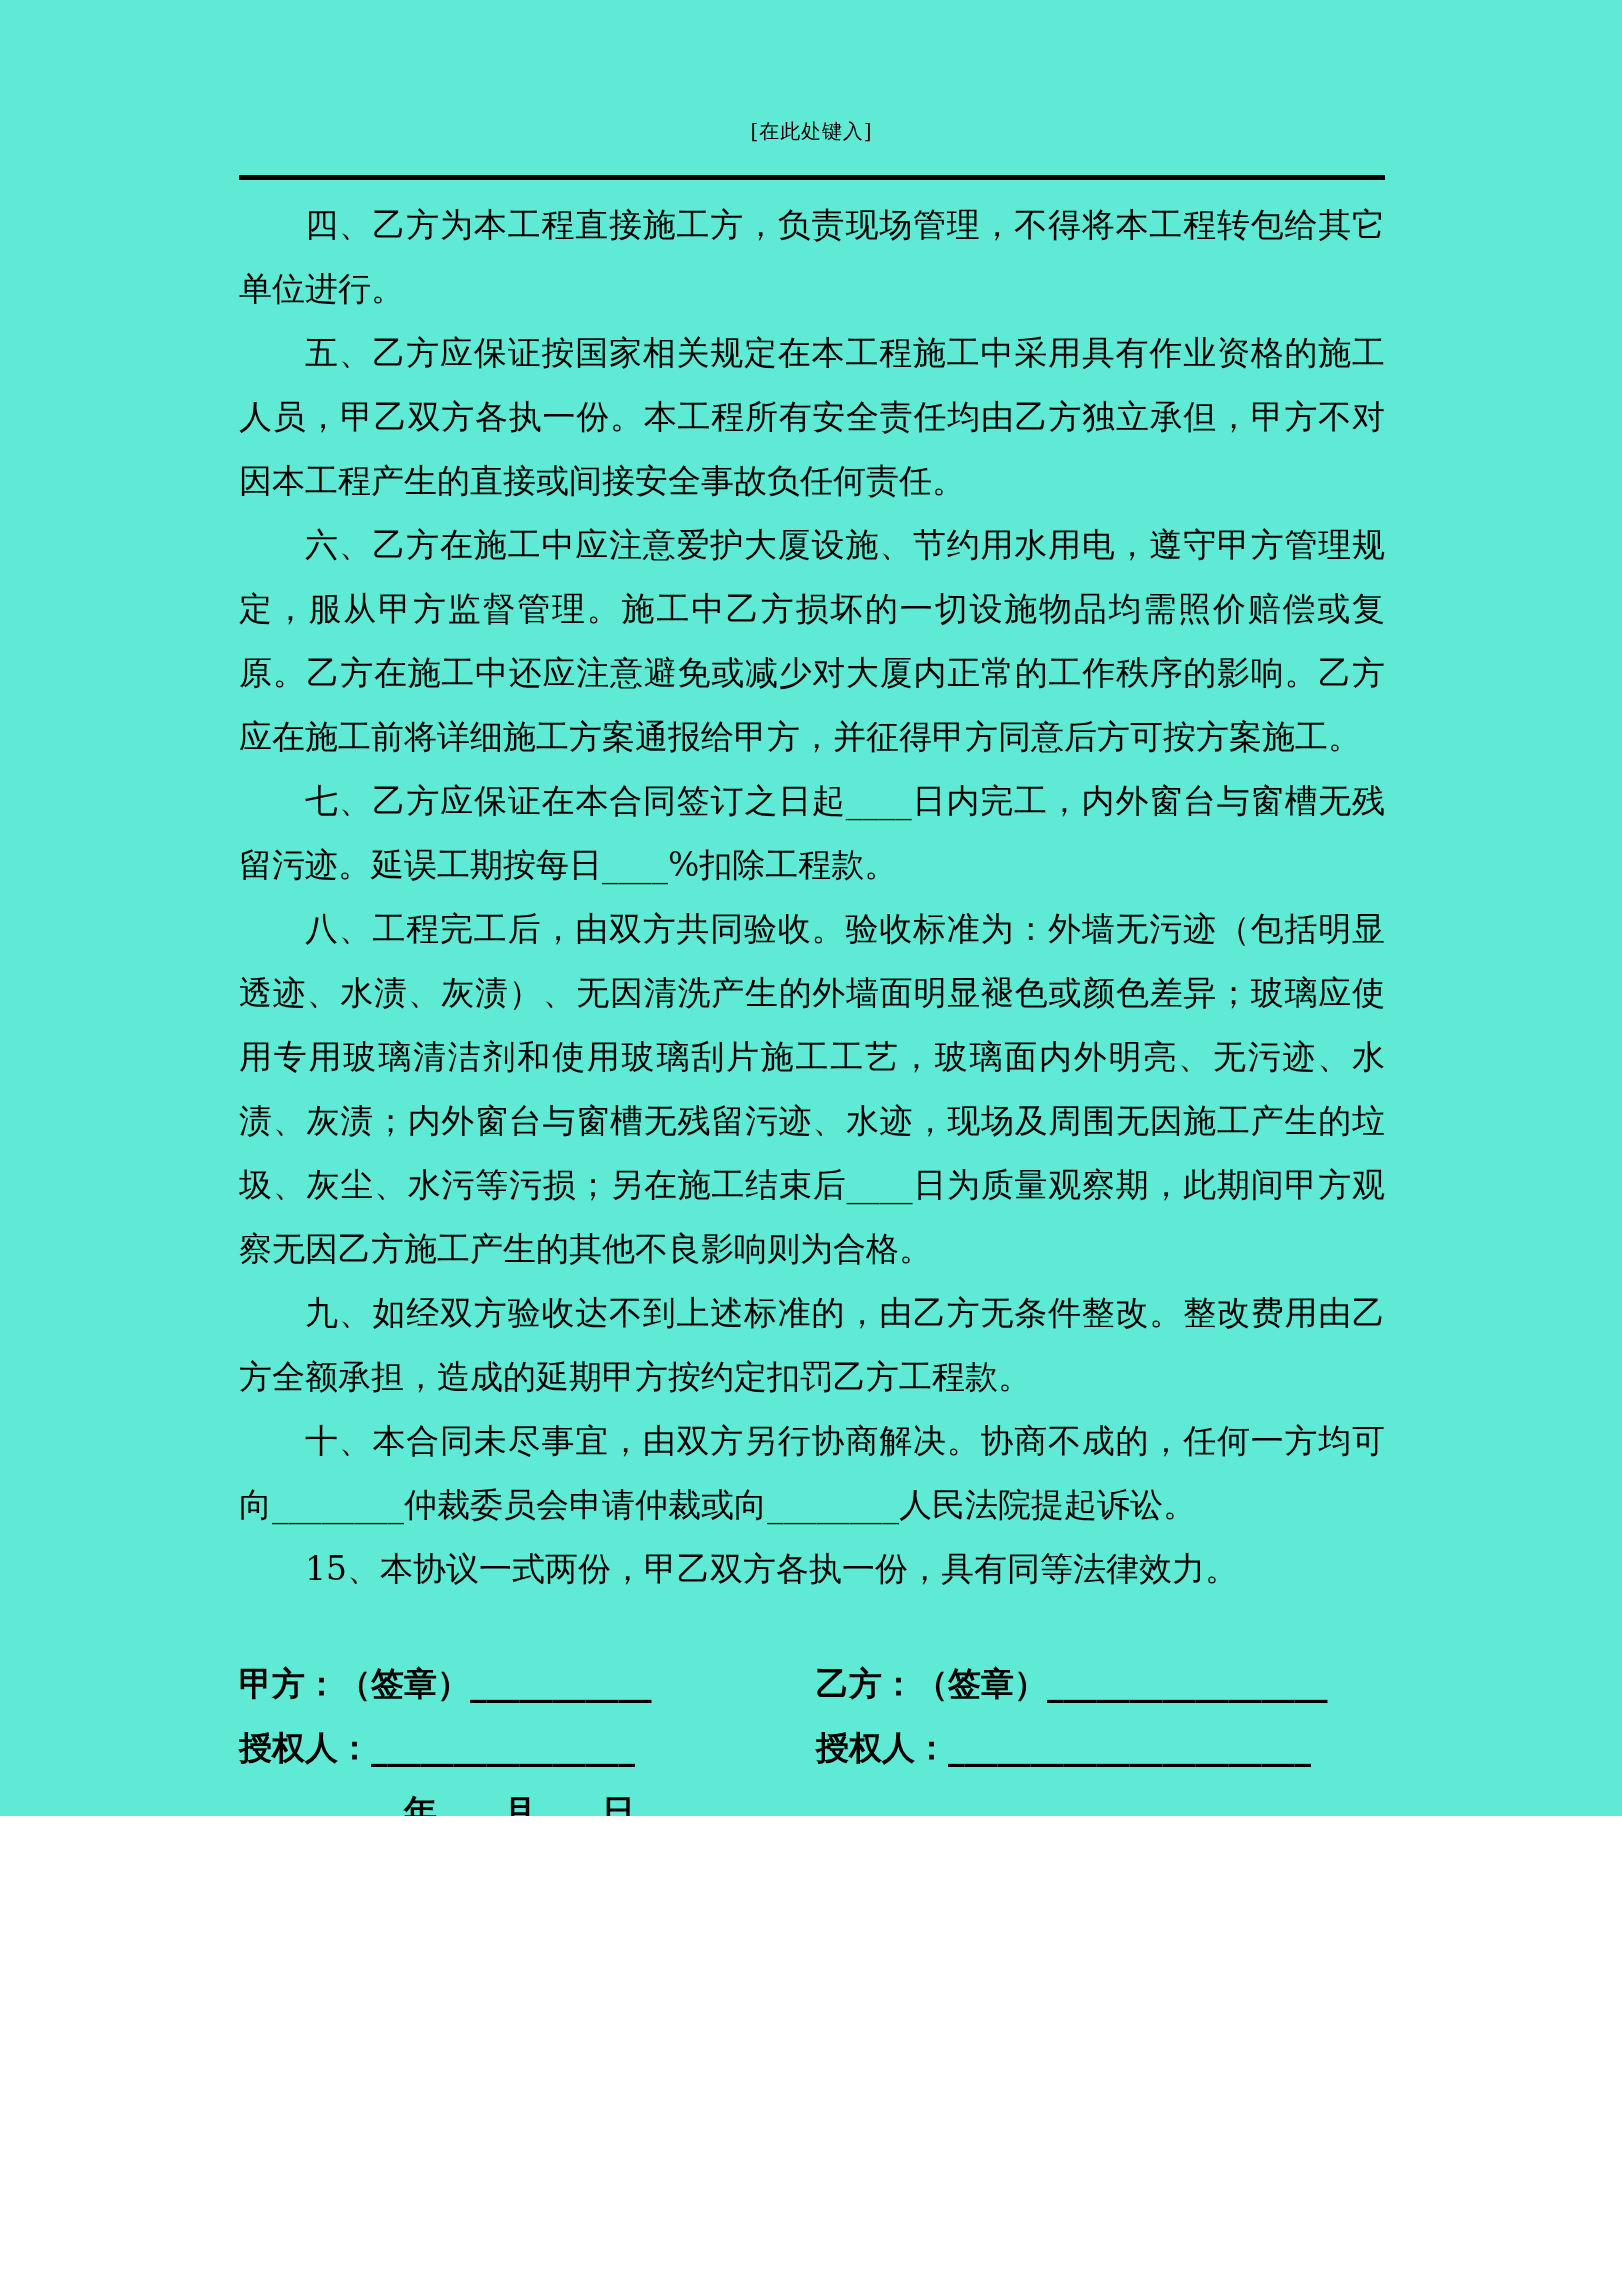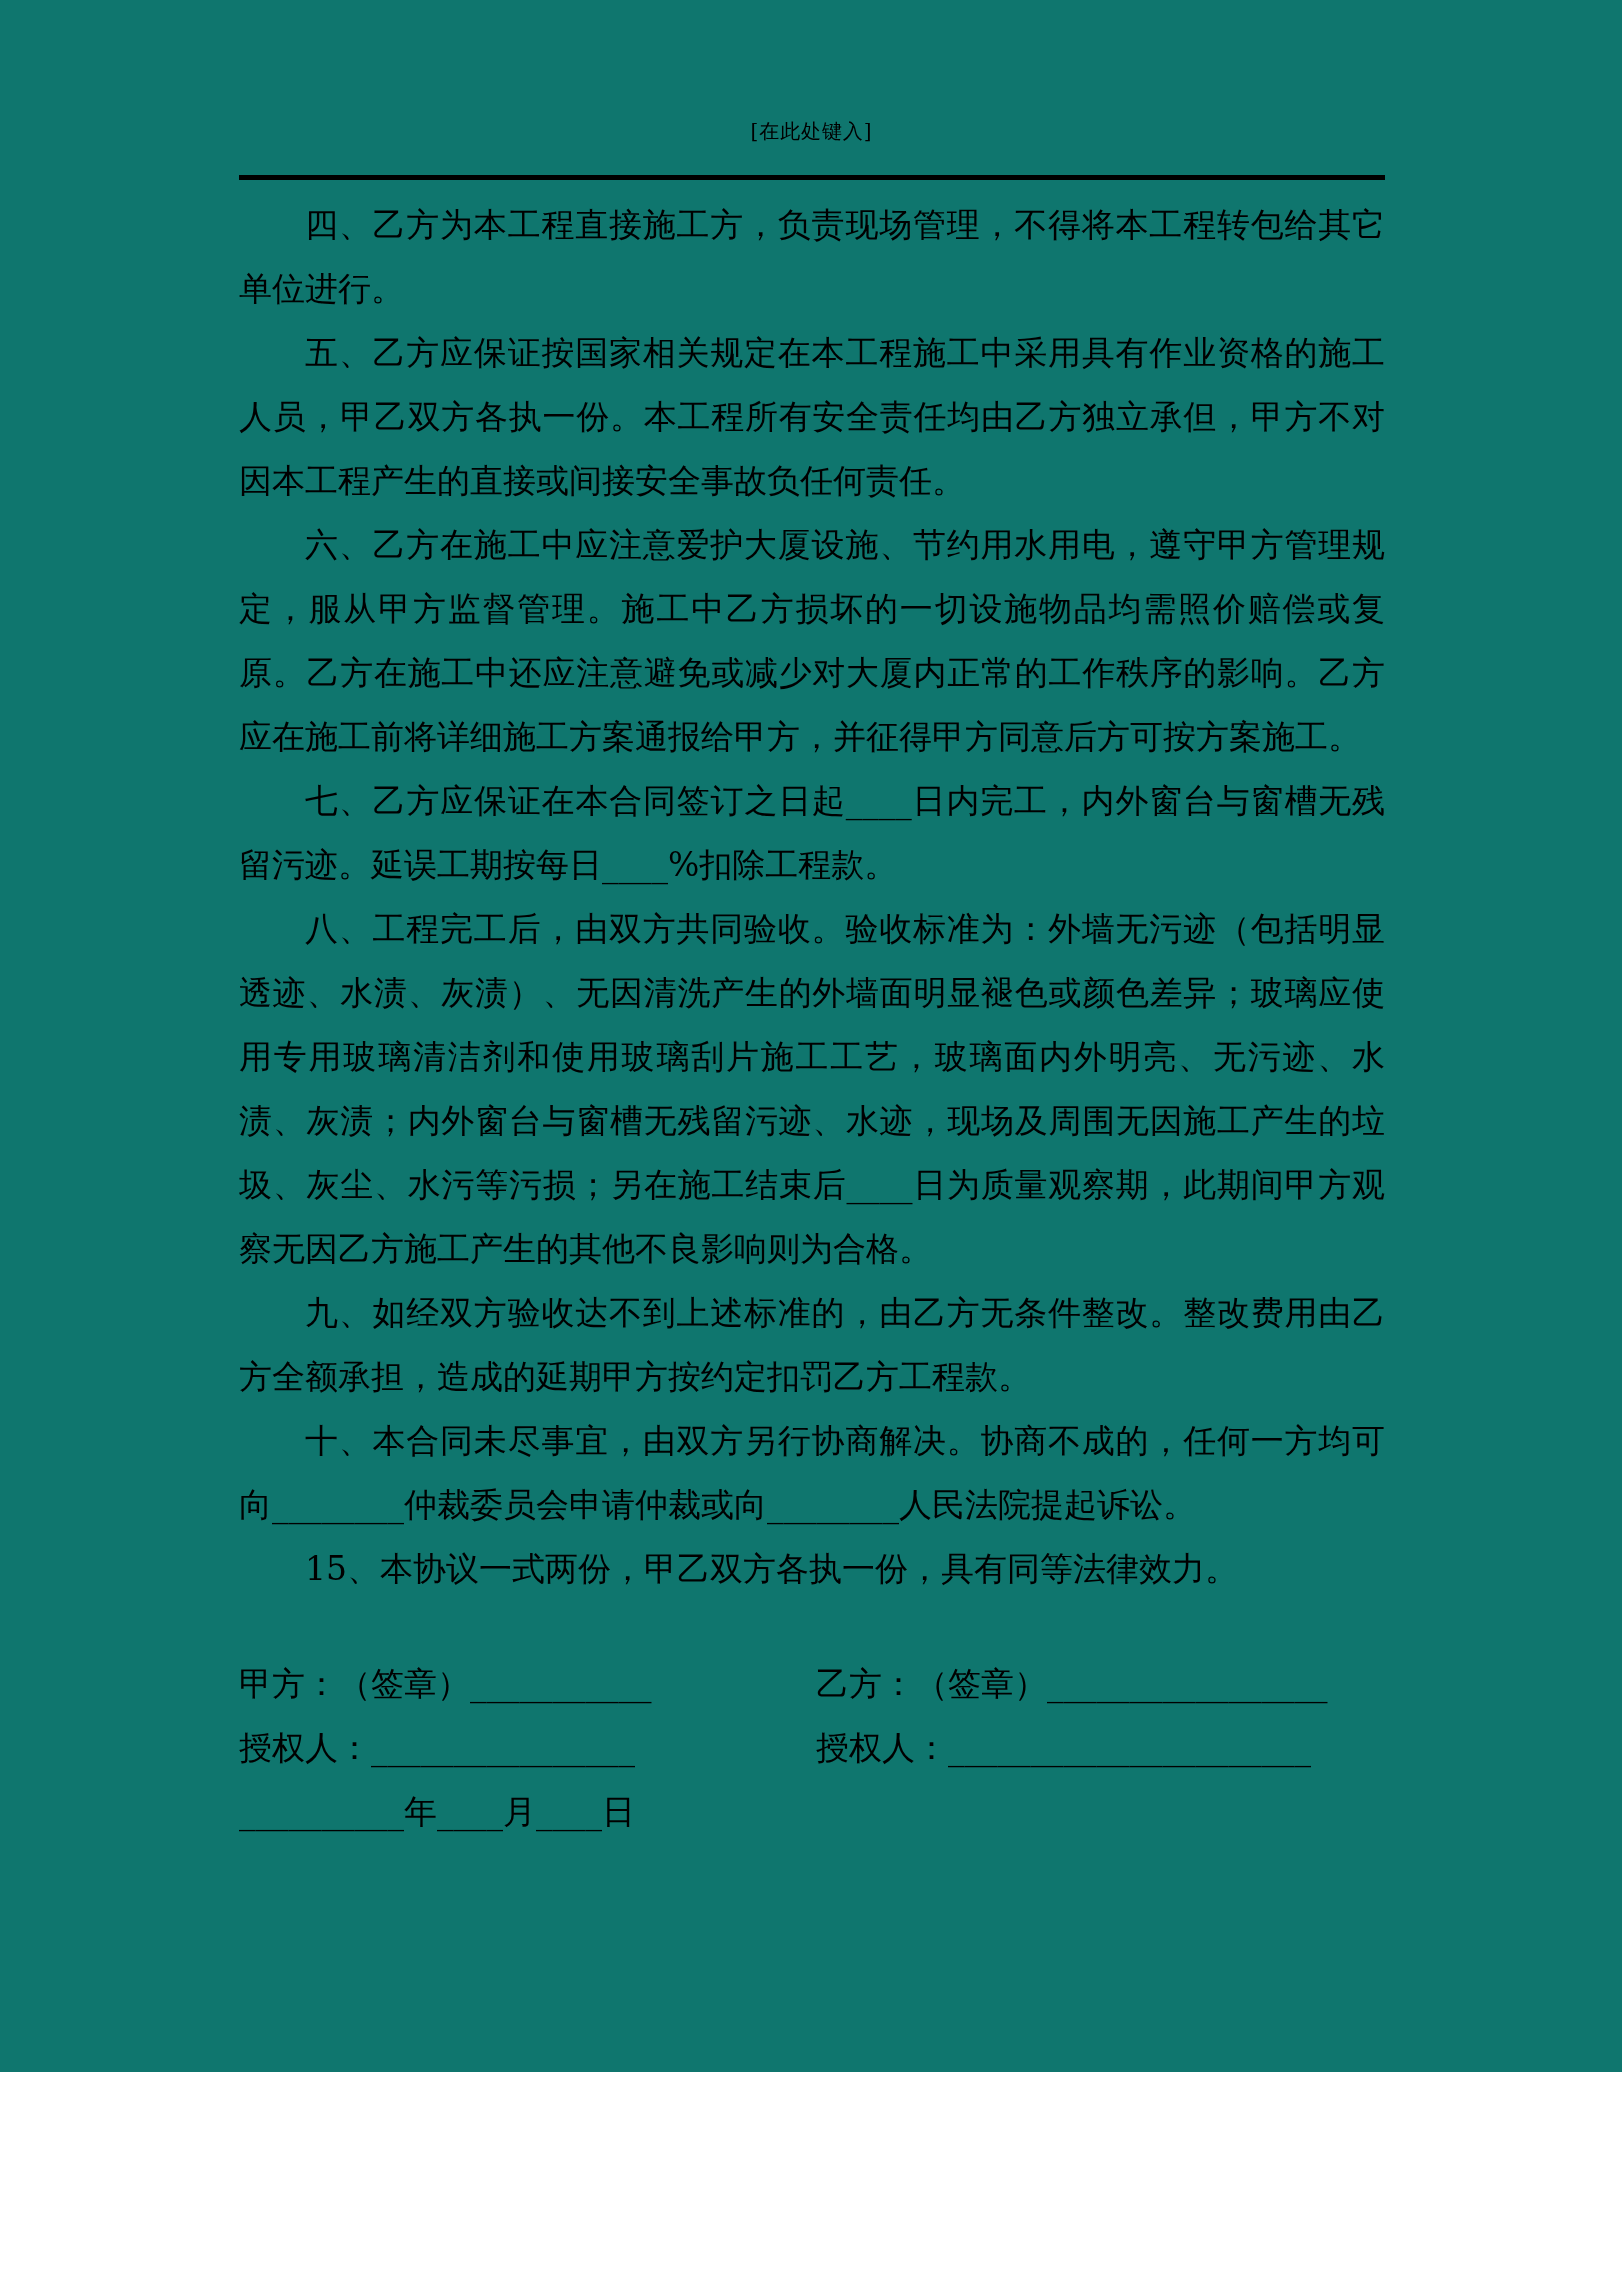--- a/index.html
+++ b/index.html
@@ -2,22 +2,22 @@
 <html style="font-size:14.5px"><head>
 <meta charset="utf-8">
 <style>
   * { margin: 0; padding: 0; box-sizing: border-box; }
   html, body { background: #ffffff; }
   body { font-family: "DejaVu Serif", "Liberation Serif", serif; color: #000000; }
 
   .page {
     position: relative;
     width: 1623px;
-    height: 2072px;
-    background: #0f766e;
+    height: 1816px;
+    background: #5eead4;
     overflow: hidden;
   }
 
   .header-text {
     position: absolute;
     top: 118px;
     left: 0;
     width: 100%;
     text-align: center;
     font-size: 20px;
@@ -53,20 +53,21 @@
 
   .sig-block {
     margin-top: 51px;
     font-size: 33px;
     line-height: 64px;
   }
 
   .sig-row {
     display: flex;
     align-items: baseline;
+    font-weight: bold;
   }
 
   .sig-cell-left {
     flex: 0 0 577px;
     white-space: nowrap;
   }
 
   .sig-cell-right {
     flex: 1 1 auto;
     white-space: nowrap;

